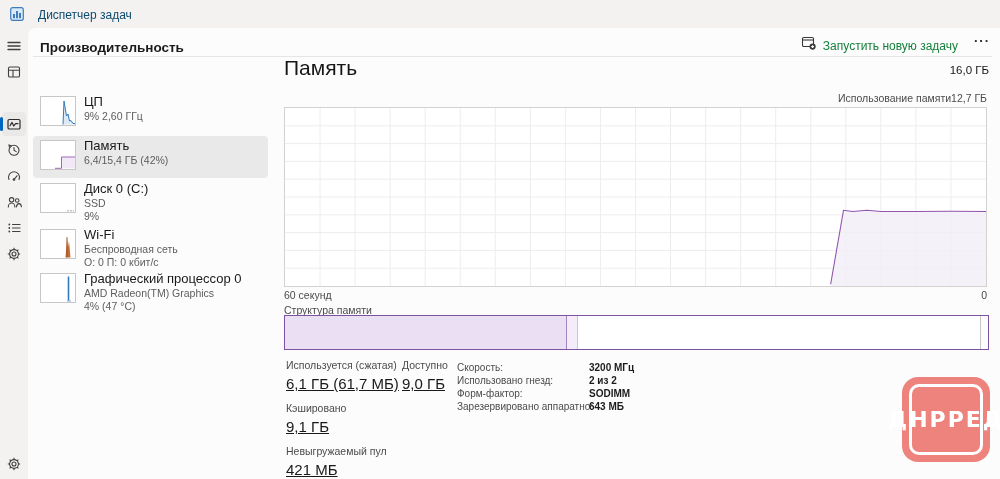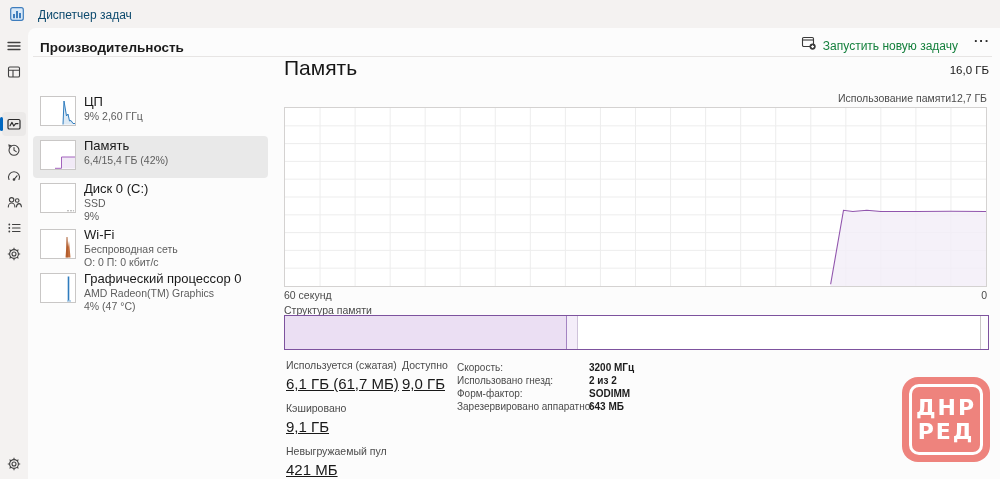--- a/index.html
+++ b/index.html
@@ -61,21 +61,21 @@
   .s-label { font-size:10.5px; color:#4b4b4b; line-height:13px; white-space:nowrap; }
   .s-value { font-size:15px; font-weight:400; color:#191919; line-height:19px; margin-top:2px; white-space:nowrap;text-decoration:underline; }
   .details { position:absolute; left:173px; top:333px; display:grid; grid-template-columns:132px auto; 
              font-size:10px; line-height:13px; }
   .d-label { color:#4b4b4b; white-space:nowrap; }
   .d-value { color:#1c1c1c; font-weight:700; white-space:nowrap; }
   
   .watermark { position:absolute; left:902px; top:377px; width:88px; height:85px; z-index:5;
                background:#ee837d; border-radius:16px; display:flex; align-items:center; justify-content:center; }
   .wm-inner { width:74px; height:71px; border:3px solid #fff; border-radius:10px;
-              display:flex; flex-direction:column; align-items:center; justify-content:center; }
+              display:flex; flex-direction:row; align-items:center; justify-content:center; }
   .wm-line { color:#fff; font-weight:800; font-size:22px; line-height:24px; letter-spacing:2px;
              font-family:"DejaVu Sans","Liberation Sans",sans-serif; }
   svg { overflow:visible; }
 </style>
 </head>
 <body>
 
 <div class="titlebar">
   <span class="app-icon">
     <svg width="14" height="14" viewBox="0 0 14 14">

